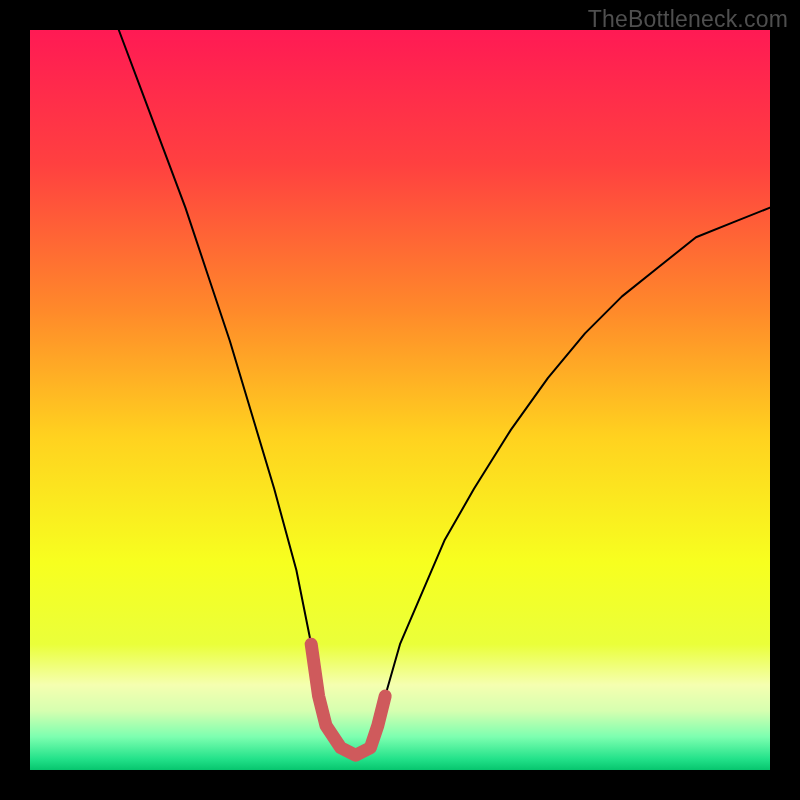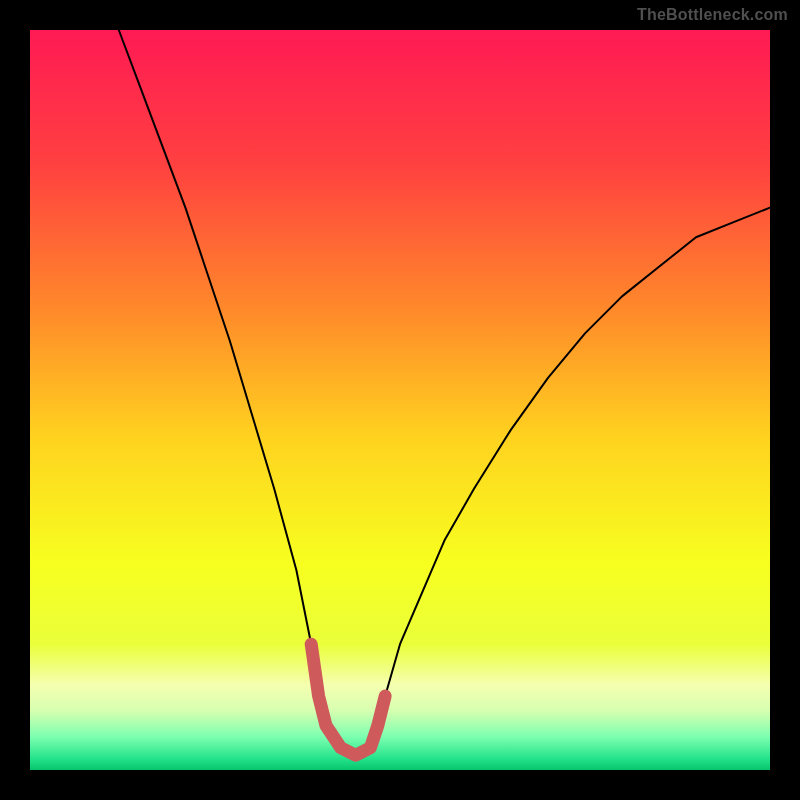--- a/index.html
+++ b/index.html
@@ -31,22 +31,22 @@
     left: 0;
     top: 0;
     width: 100%;
     height: 100%;
   }
   .watermark {
     position: absolute;
     top: 6px;
     right: 12px;
     color: #4f4f4f;
-    font-size: 16px;
-    font-weight: 700;
+    font-size: 23px;
+    font-weight: 400;
     letter-spacing: 0.2px;
     user-select: none;
     pointer-events: none;
   }
   svg.curve {
     position: absolute;
     left: 0;
     top: 0;
     width: 100%;
     height: 100%;

